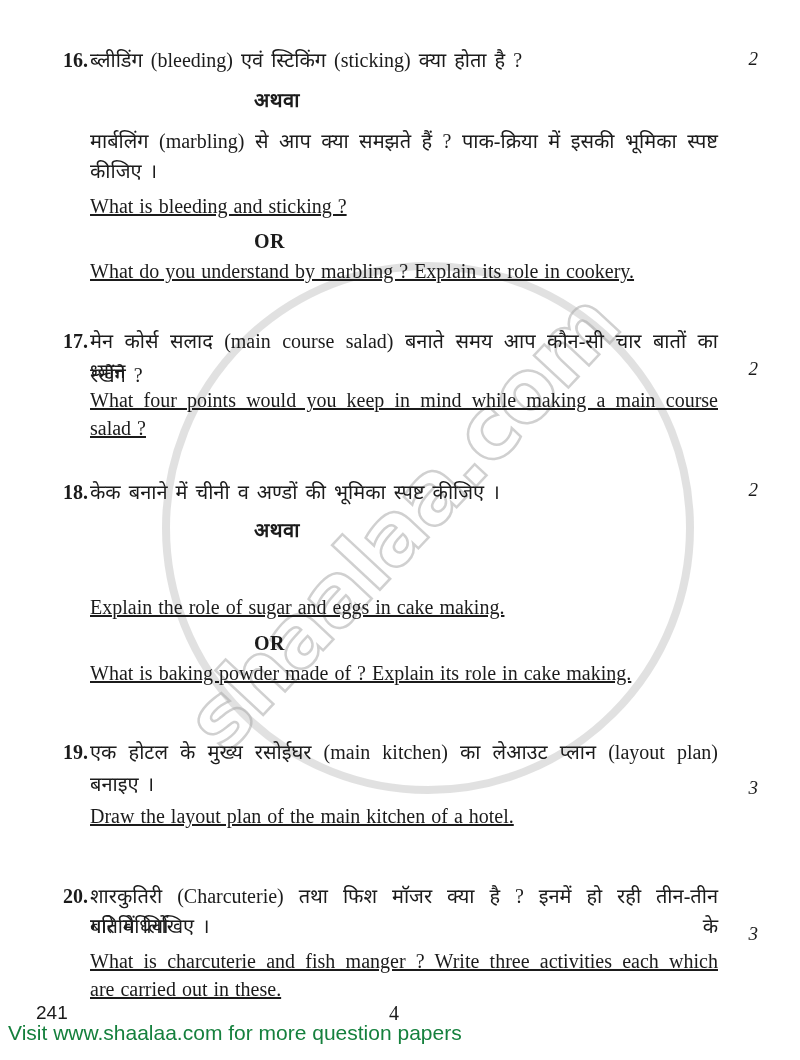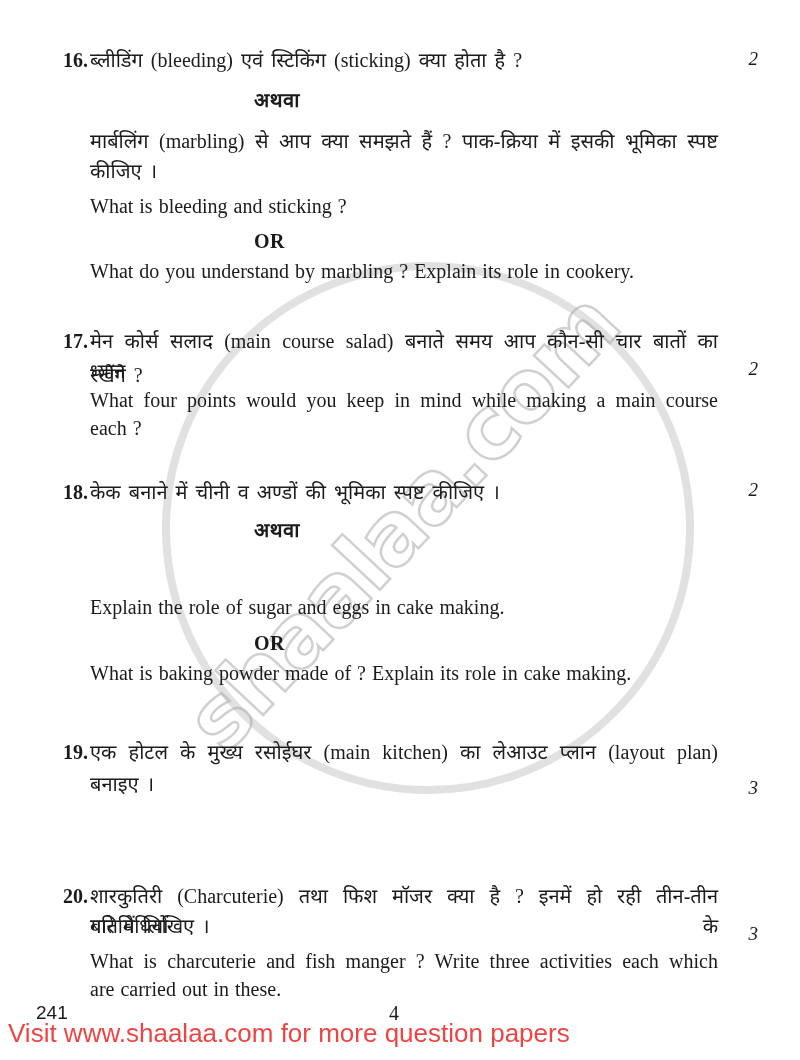--- a/index.html
+++ b/index.html
@@ -39,21 +39,21 @@
     position:absolute;left:38px;width:46px;
     font-weight:bold;font-size:20px;line-height:30px;
     z-index:2;white-space:nowrap;margin-left:25px;
   }
   .hline,.eline{
     position:absolute;left:90px;width:628px;
     font-size:20px;line-height:30px;
     z-index:2;white-space:nowrap;
   }
   .hline{word-spacing:3px;}
-  .eline{word-spacing:1px;}
+  .eline{word-spacing:1px;text-decoration:underline;}
   .just{
     white-space:normal;
     text-align:justify;text-align-last:justify;
   }
   .orlbl{
     position:absolute;left:254px;
     font-weight:bold;font-size:20px;line-height:30px;
     z-index:2;white-space:nowrap;letter-spacing:0.5px;
   }
   .marks{
@@ -67,21 +67,21 @@
     font-family:"Liberation Sans","DejaVu Sans",sans-serif;
     font-size:19px;line-height:22px;z-index:2;
   }
   .f-page{
     position:absolute;left:389px;top:1002px;
     font-size:20px;line-height:22px;z-index:2;
   }
   .f-banner{
     position:absolute;left:8px;top:1020px;
     font-family:"Liberation Sans","DejaVu Sans",sans-serif;
-    font-size:26px;line-height:26px;color:#ef4444;
+    font-size:21px;line-height:26px;color:#15803d;
     z-index:3;white-space:nowrap;
   }
 </style>
 </head>
 <body>
 
 <div class="page">
 
   <div class="wm-circle"></div>
   <div class="wm-text">shaalaa.com</div>
@@ -94,34 +94,35 @@
   <div class="hline" style="top:156px">कीजिए ।</div>
   <div class="eline" style="top:191px">What is bleeding and sticking ?</div>
   <div class="orlbl" style="top:226px">OR</div>
   <div class="eline" style="top:256px">What do you understand by marbling ? Explain its role in cookery.</div>
 
   <div class="qnum" style="top:326px">17.</div>
   <div class="hline just" style="top:326px">मेन कोर्स सलाद (main course salad) बनाते समय आप कौन-सी चार बातों का ध्यान</div>
   <div class="hline" style="top:360px">रखेंगे ?</div>
   <div class="marks" style="top:354px">2</div>
   <div class="eline just" style="top:385px">What four points would you keep in mind while making a main course</div>
-  <div class="eline" style="top:413px">each ?</div>
+  <div class="eline" style="top:413px">salad ?</div>
 
   <div class="qnum" style="top:477px">18.</div>
   <div class="hline" style="top:477px">केक बनाने में चीनी व अण्डों की भूमिका स्पष्ट कीजिए ।</div>
   <div class="marks" style="top:475px">2</div>
   <div class="orlbl" style="top:515px">अथवा</div>
   <div class="eline" style="top:592px">Explain the role of sugar and eggs in cake making.</div>
   <div class="orlbl" style="top:628px">OR</div>
   <div class="eline" style="top:658px">What is baking powder made of ? Explain its role in cake making.</div>
 
   <div class="qnum" style="top:737px">19.</div>
   <div class="hline just" style="top:737px">एक होटल के मुख्य रसोईघर (main kitchen) का लेआउट प्लान (layout plan)</div>
   <div class="hline" style="top:769px">बनाइए ।</div>
   <div class="marks" style="top:773px">3</div>
+  <div class="eline" style="top:801px">Draw the layout plan of the main kitchen of a hotel.</div>
 
   <div class="qnum" style="top:881px">20.</div>
   <div class="hline" style="top:911px">बारे में लिखिए ।</div>
   <div class="hline just" style="top:881px">शारकुतिरी (Charcuterie) तथा फिश मॉजर क्या है ? इनमें हो रही तीन-तीन गतिविधियों के</div>
   <div class="marks" style="top:919px">3</div>
   <div class="eline" style="top:974px">are carried out in these.</div>
   <div class="eline just" style="top:946px">What is charcuterie and fish manger ? Write three activities each which</div>
 
   <div class="f-left">241</div>
   <div class="f-page">4</div>

